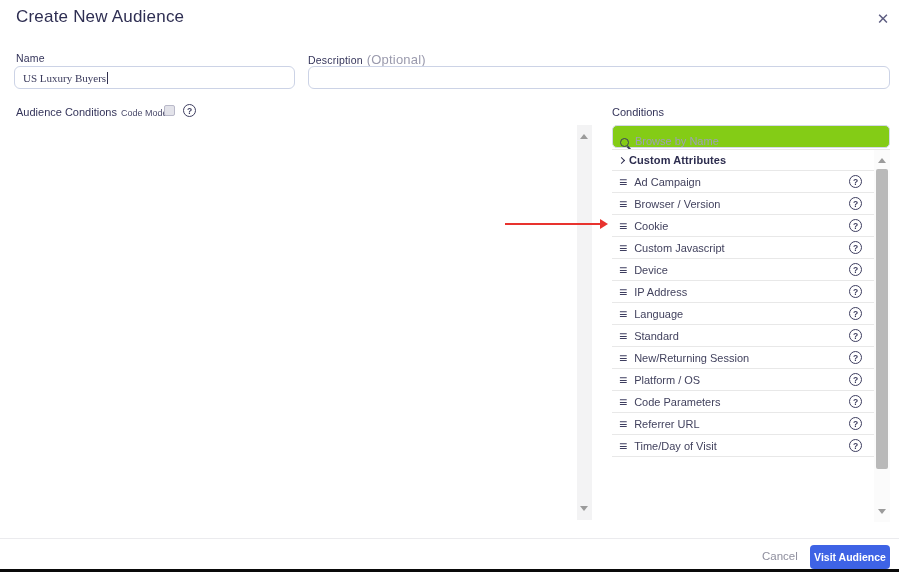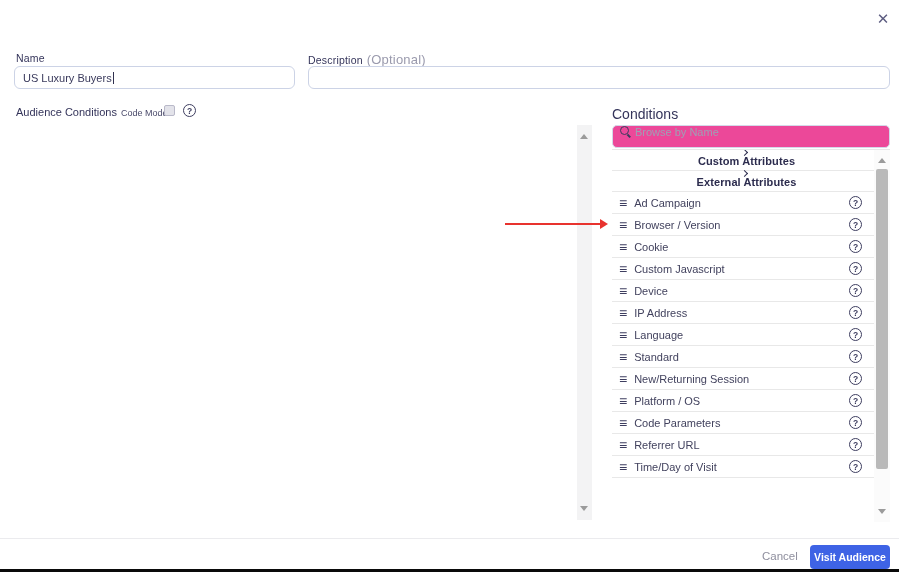--- a/index.html
+++ b/index.html
@@ -6,21 +6,21 @@
   html,body { width:899px; height:572px; background:#fff; font-family:"Liberation Sans", sans-serif; }
   #app { position:relative; width:899px; height:572px; background:#fff; overflow:hidden; }
 
   .title { position:absolute; left:16px; top:7px; font-size:17px; color:#2e2e52; letter-spacing:.2px; }
   .close { position:absolute; left:872px; top:8px; width:22px; height:22px; font-size:15px; color:#5c5c80;
            display:flex; align-items:center; justify-content:center; cursor:pointer; }
 
   .field-label { position:absolute; font-size:10.5px; color:#34345a; letter-spacing:.2px; }
   .optional { font-size:13px; color:#9a9aad; margin-left:4px; }
   .tb { position:absolute; height:23px; border:1px solid #ccd3e6; border-radius:6px; background:#fff;
-        font-size:11px; color:#3a3a5c; padding:0 8px; font-family:Liberation Sans, sans-serif; }
+        font-size:11px; color:#3a3a5c; padding:0 8px; font-family:Liberation Serif, serif; }
   #name-box { left:14px; top:66px; width:281px; display:flex; align-items:center; }
   #desc-input { left:308px; top:66px; width:582px; }
   .caret { width:1px; height:12px; background:#30304e; margin-left:1px; }
 
   .ac-label { position:absolute; left:16px; top:106px; font-size:11px; color:#34345a; }
   .cm-label { position:absolute; left:121px; top:108px; font-size:9px; color:#4a4a6a; }
   .cm-check { position:absolute; left:164px; top:105px; width:11px; height:11px; background:#e3e3ea;
               border:1px solid #b9b9c9; border-radius:2px; }
   .qcircle { width:13px; height:13px; border:1px solid #3e3e60; border-radius:50%; color:#3e3e60;
              font-size:8.5px; font-weight:bold; display:flex; align-items:center; justify-content:center; }
@@ -30,34 +30,34 @@
               display:flex; align-items:center; justify-content:center; }
   .dropzone span { font-size:11px; color:#4c4c68; }
 
   
   .lscroll { position:absolute; left:577px; top:125px; width:15px; height:395px; background:#f3f3f4; }
   .tri-up { width:0; height:0; border-left:4px solid transparent; border-right:4px solid transparent;
             border-bottom:5px solid #9b9b9b; position:absolute; left:3px; top:9px; }
   .tri-down { width:0; height:0; border-left:4px solid transparent; border-right:4px solid transparent;
               border-top:5px solid #9b9b9b; position:absolute; left:3px; bottom:9px; }
 
-  .cond-label { position:absolute; left:612px; top:106px; font-size:14px; color:#34345a; }
+  .cond-label { position:absolute; left:612px; top:106px; font-size:11px; color:#34345a; }
   .search { position:absolute; left:612px; top:125px; width:278px; height:23px; border:1px solid #d4d9e8;
-            border-radius:5px; background:#ec4899; display:flex; align-items:flex-start; padding-left:7px; }
+            border-radius:5px; background:#84cc16; display:flex; align-items:flex-end; padding-left:7px; }
   .mag { width:9px; height:9px; border:1.5px solid #3c3c5e; border-radius:50%; position:relative; flex:none; }
   .mag::after { content:""; position:absolute; width:4px; height:1.5px; background:#3c3c5e;
                 transform:rotate(45deg); left:6px; top:8px; }
   .search input { border:none; outline:none; flex:1; font-size:11px; color:#3a3a5c; margin-left:6px;
                   font-family:"Liberation Sans", sans-serif; background:transparent; }
   .search input::placeholder { color:#9ea0b5; }
 
   .clist { position:absolute; left:612px; top:149px; width:278px; height:373px; border-top:1px solid #e8e8e8; background:#fff; }
   .rows { position:absolute; left:0; top:0; right:16px; bottom:0; overflow:hidden; }
   .row { height:22px; border-bottom:1px solid #e8e8e8; display:flex; align-items:center; padding-left:7px; position:relative; }
-  .row.cat { height:21px;flex-direction:column; }
+  .row.cat { height:21px; }
   .chev { width:5px; height:5px; border-right:1.5px solid #2c2c4e; border-bottom:1.5px solid #2c2c4e;
           transform:rotate(-45deg); margin-right:5px; flex:none; }
   .chev.down { transform:rotate(45deg); margin-top:-2px; }
   .cat-label { font-size:11px; font-weight:bold; color:#2c2c4e; letter-spacing:.1px; }
   .drag { font-size:14px; color:#3e3e60; margin-right:7px; line-height:10px; flex:none; }
   .item-label { font-size:11px; color:#42425e; }
   .row .qcircle { position:absolute; right:12px; top:4px; }
 
   
   .list-sb { position:absolute; right:0; top:0; width:16px; height:100%; background:#fbfbfb; }
@@ -74,20 +74,21 @@
   .save { position:absolute; left:810px; top:545px; width:80px; height:24px; background:#3e63e5; border:none;
           border-radius:4px; color:#fff; font-size:10.5px; font-weight:bold; cursor:pointer;
           font-family:"Liberation Sans", sans-serif; }
   .bottom-bar { position:absolute; left:0; bottom:0; width:899px; height:3px; background:#0a0a0a; }
 </style>
 </head>
 <body>
 
 <div id="app">
 
+  <div class="title">Create New Audience</div>
   <div class="close">✕</div>
 
   <div class="field-label" style="left:16px; top:52px;">Name</div>
   <div class="tb" id="name-box">
     <span>US Luxury Buyers</span>
     <span class="caret"></span>
   </div>
 
   <div class="field-label" style="left:308px; top:52px;">
     <span>Description</span><span class="optional">(Optional)</span>
@@ -109,24 +110,20 @@
   <div class="search">
     <span class="mag"></span>
     <input placeholder="Browse by Name" style="">
   </div>
 
   <div class="clist">
     <div class="rows">
       <div class="row cat">
         <span class="chev"></span>
         <span class="cat-label">Custom Attributes</span>
-      </div>
-      <div class="row cat">
-        <span class="chev"></span>
-        <span class="cat-label">External Attributes</span>
       </div>
 
       <div class="row">
         <span class="drag">≡</span>
         <span class="item-label">Ad Campaign</span>
         <span class="qcircle">?</span>
       </div>
       <div class="row">
         <span class="drag">≡</span>
         <span class="item-label">Browser / Version</span>

